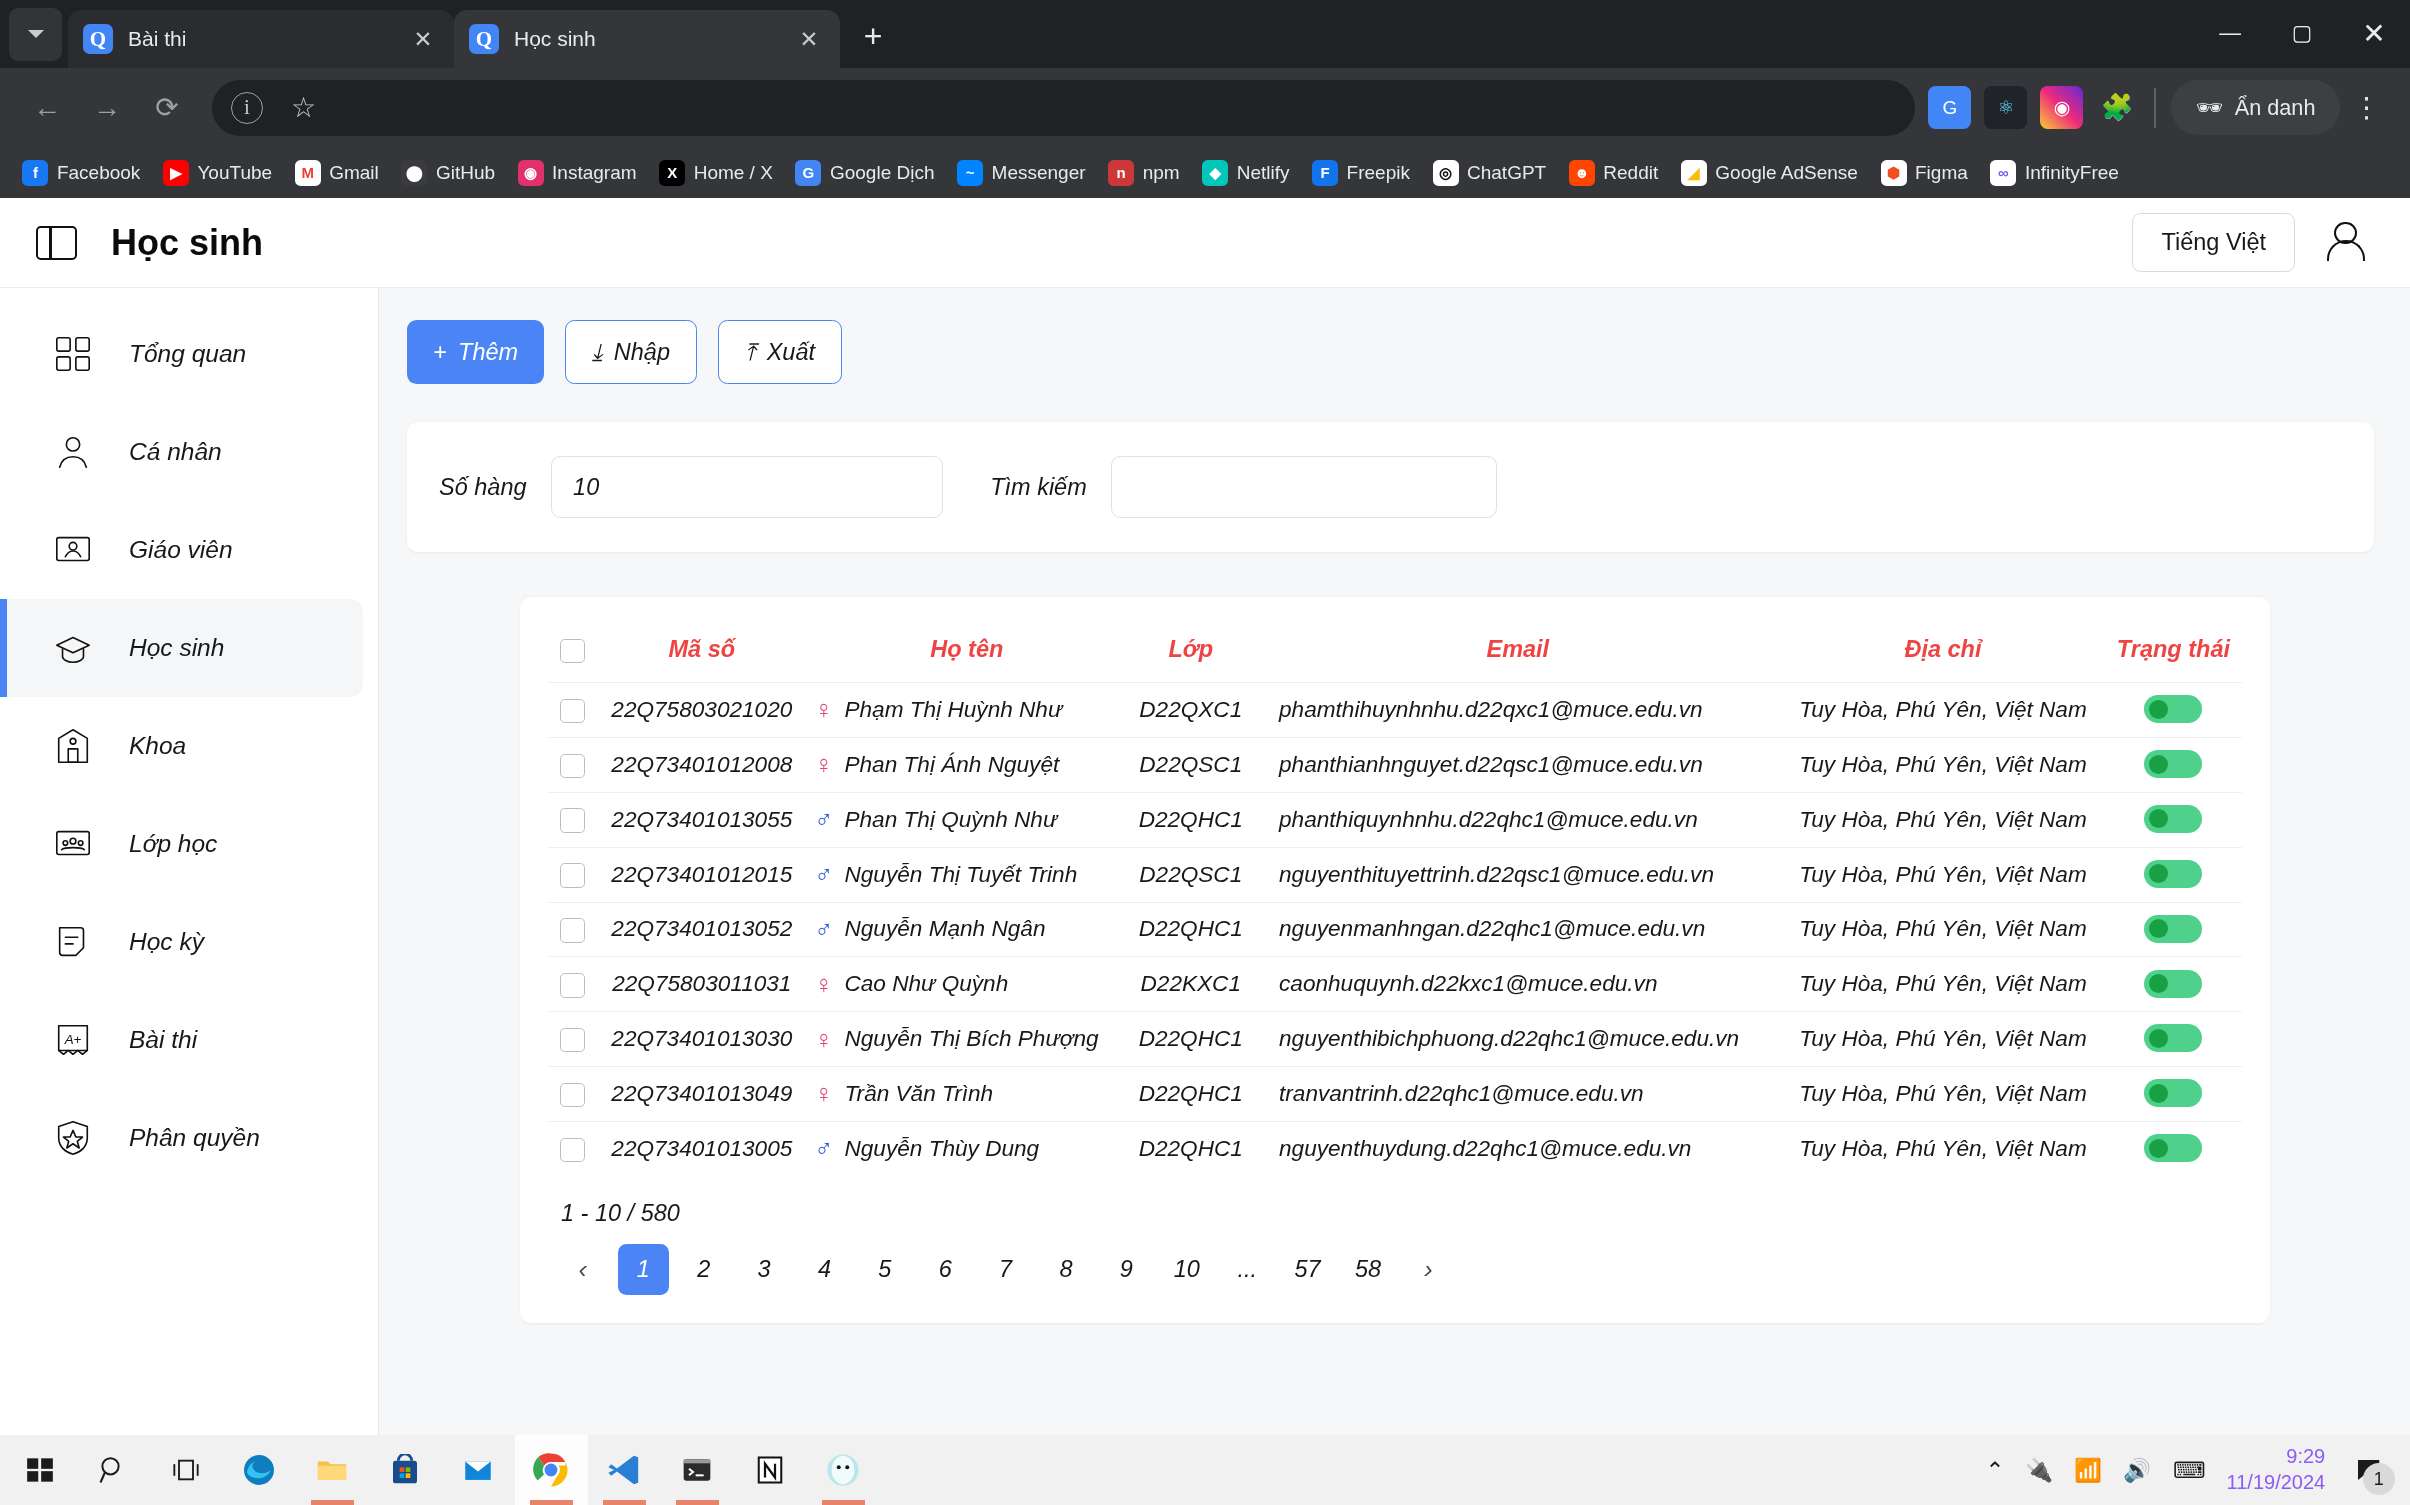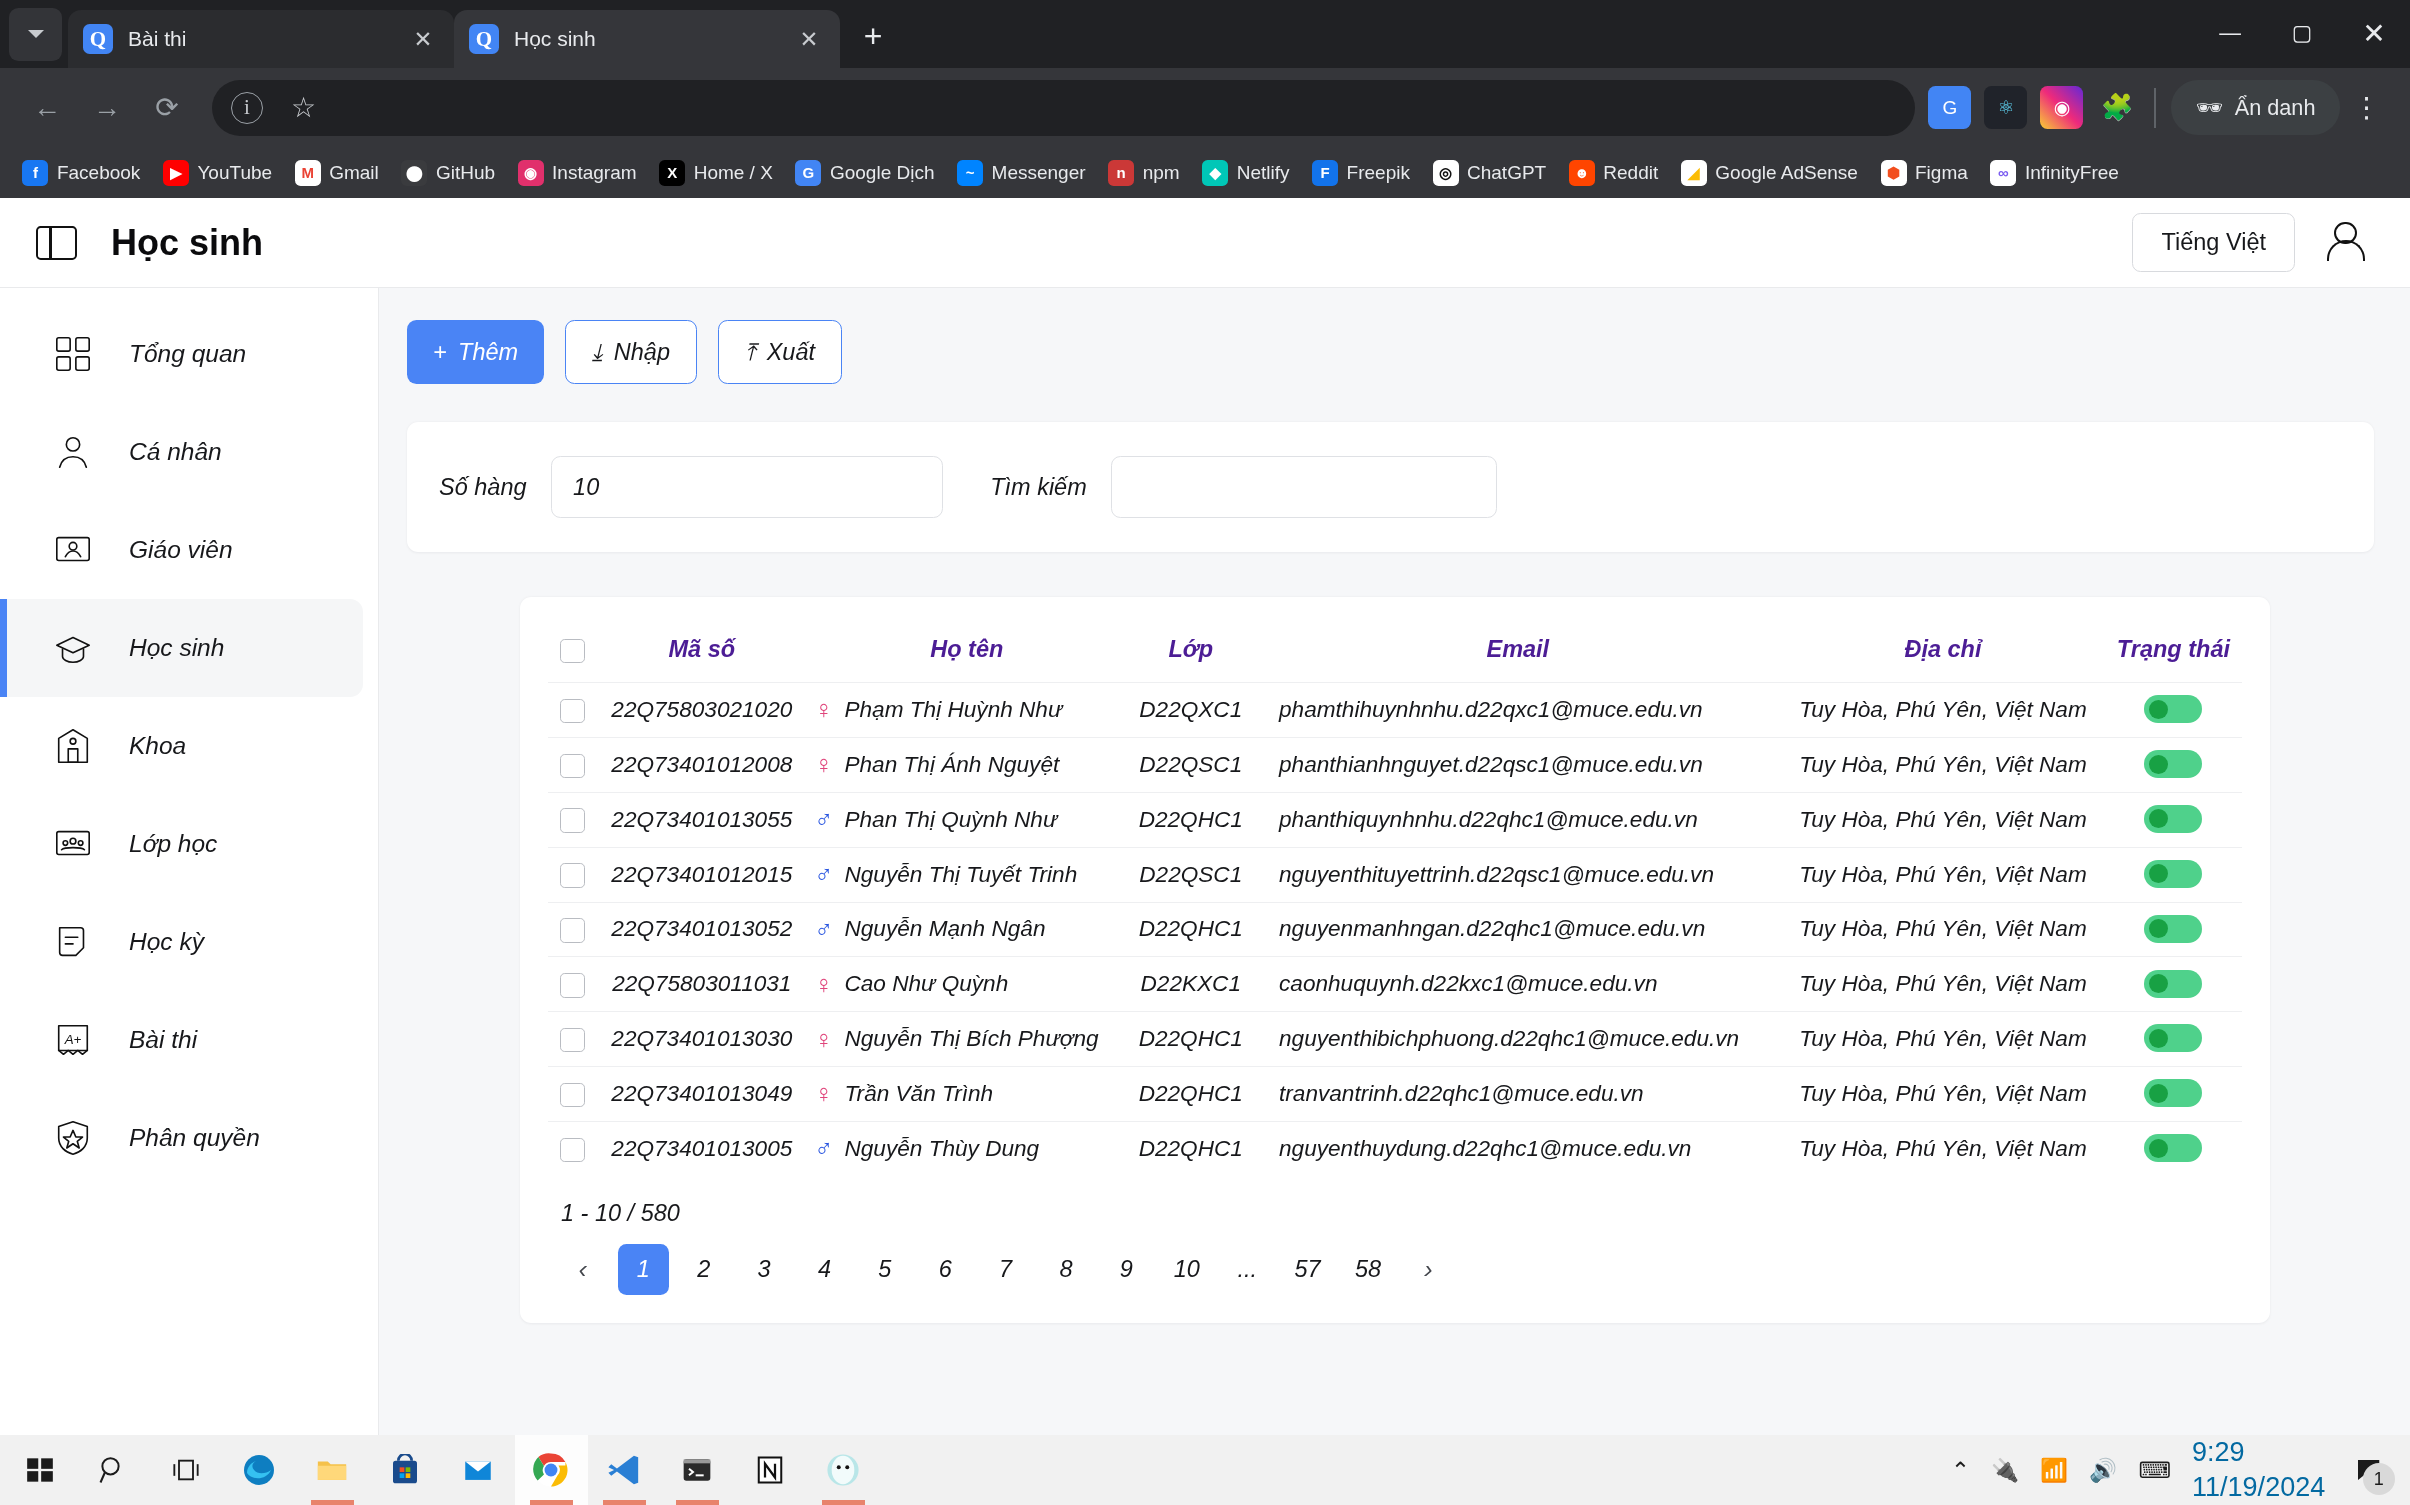--- a/index.html
+++ b/index.html
@@ -67,21 +67,21 @@
   .btn.outline { background: #fff; border: 0.9px solid #4a84f5; color: #17181b; }
 
   .filter-card { background: #fff; border-radius: 11.3px; padding: 34px 32px; display: flex; align-items: center; gap: 24.5px; box-shadow: 0 0.9px 2.8px rgba(16,24,40,.06); }
   .lbl { font-size: 23.5px; color: #17181b; white-space: nowrap; }
   .inp { height: 62px; border: 0.9px solid #dfe1e5; border-radius: 9.4px; padding: 0 21px; font-size: 23.5px; color: #17181b; display: flex; align-items: center; background: #fff; }
   .inp.rows { width: 392px; }
   .inp.search { width: 386px; }
 
   .table-card { background: #fff; border-radius: 11.3px; margin: 45px 104px 0 113px; padding: 26px 28px 28px; box-shadow: 0 0.9px 2.8px rgba(16,24,40,.06); }
   table { width: 100%; border-collapse: collapse; }
-  th { font-size: 23.5px; font-weight: bold; color: #4c1d95; padding: 13px 7.5px 19px; text-align: center; }
+  th { font-size: 23.5px; font-weight: bold; color: #ef4444; padding: 13px 7.5px 19px; text-align: center; }
   td { font-size: 22.6px; color: #17181b; padding: 12.2px 7.5px; border-top: 0.9px solid #eeeff1; text-align: center; white-space: nowrap; }
   .c-check { width: 49px; }
   .cb { width: 24.5px; height: 24.5px; border: 1.9px solid #b9bcc2; border-radius: 4.7px; display: inline-block; vertical-align: middle; background: #fff; }
   .c-name { text-align: left; }
   .name-cell { display: flex; align-items: center; gap: 11.3px; }
   .gender { font-size: 25.4px; line-height: 1; }
   .g-f { color: #e0457b; }
   .g-m { color: #2b57e0; }
   .c-email { text-align: left; padding-left: 24.5px; }
   .toggle { width: 58px; height: 28px; border-radius: 15px; background: #4fd18b; display: inline-flex; align-items: center; padding: 0 4.7px; }
@@ -91,21 +91,21 @@
   .pg { min-width: 51px; height: 51px; border-radius: 8.5px; display: flex; align-items: center; justify-content: center; font-size: 23.5px; color: #17181b; padding: 0 9.4px; }
   .pg.cur { background: #4a84f5; color: #fff; }
   .pg.arrow { color: #44474d; font-size: 26px; }
 
   
   .taskbar { height: 70px; background: #f1f1f1; display: flex; align-items: center; padding: 0 3.8px; flex: none; position: relative; }
   .tk { width: 73px; height: 70px; display: flex; align-items: center; justify-content: center; position: relative; }
   .tk.running::after { content: ""; position: absolute; bottom: 0; left: 15px; right: 15px; height: 4.7px; background: #e8836c; }
   .tk.focus { background: #fdfdfd; }
   .tray { margin-left: auto; display: flex; align-items: center; gap: 21px; padding-right: 17px; }
-  .clock { font-size: 27px; color: #0369a1; line-height: 1.28; text-align: left; }
+  .clock { font-size: 20px; color: #8b5cf6; line-height: 1.28; text-align: right; }
   .notif { width: 43px; height: 43px; position: relative; display: flex; align-items: center; justify-content: center; }
   .badge { position: absolute; right: -5.6px; bottom: -3.8px; width: 32px; height: 32px; border-radius: 50%; background: #d9d9d9; color: #1b1b1b; font-size: 18px; display: flex; align-items: center; justify-content: center; }
 </style>
 </head>
 <body>
 
 <div class="browser">
 
   <div class="tabstrip">
     <div class="tab-list-btn">

